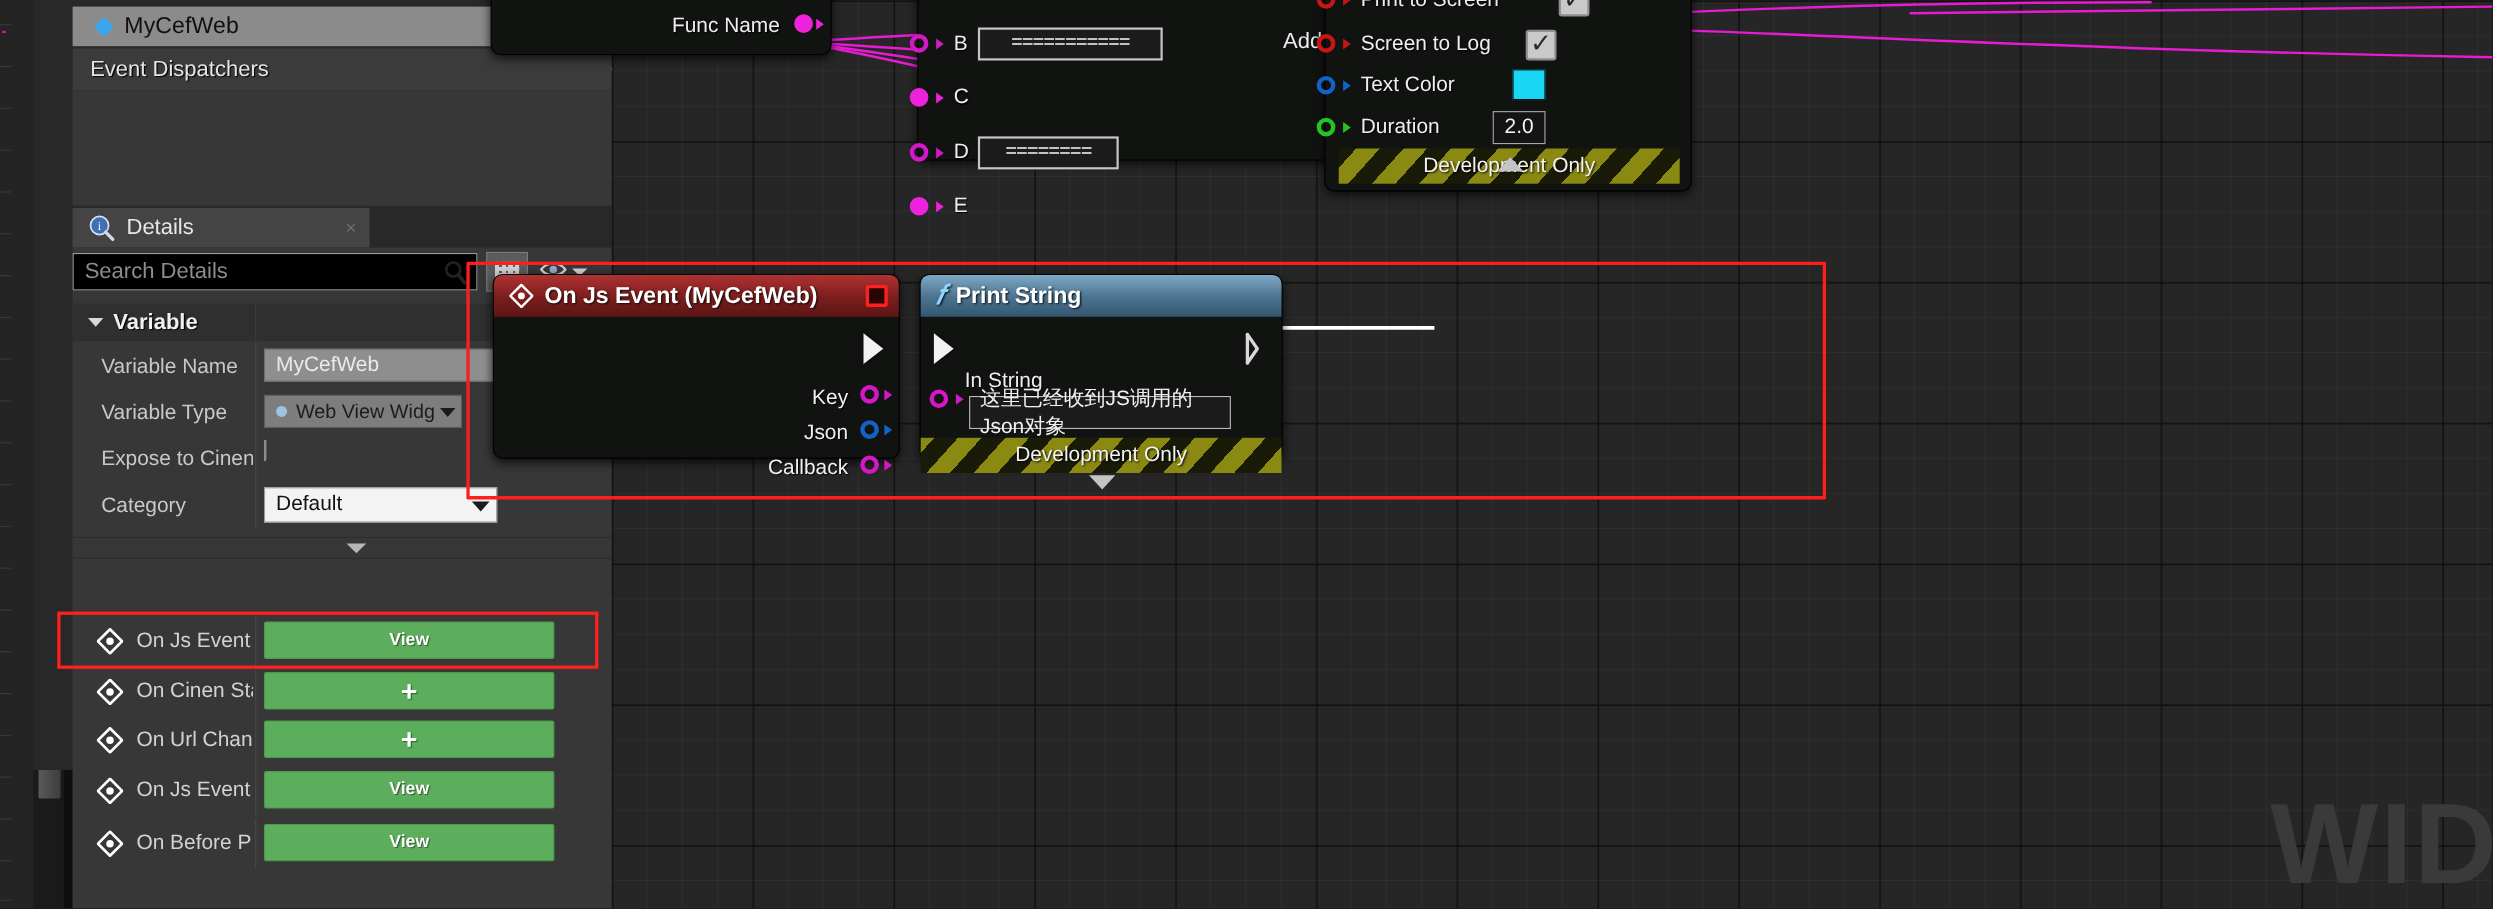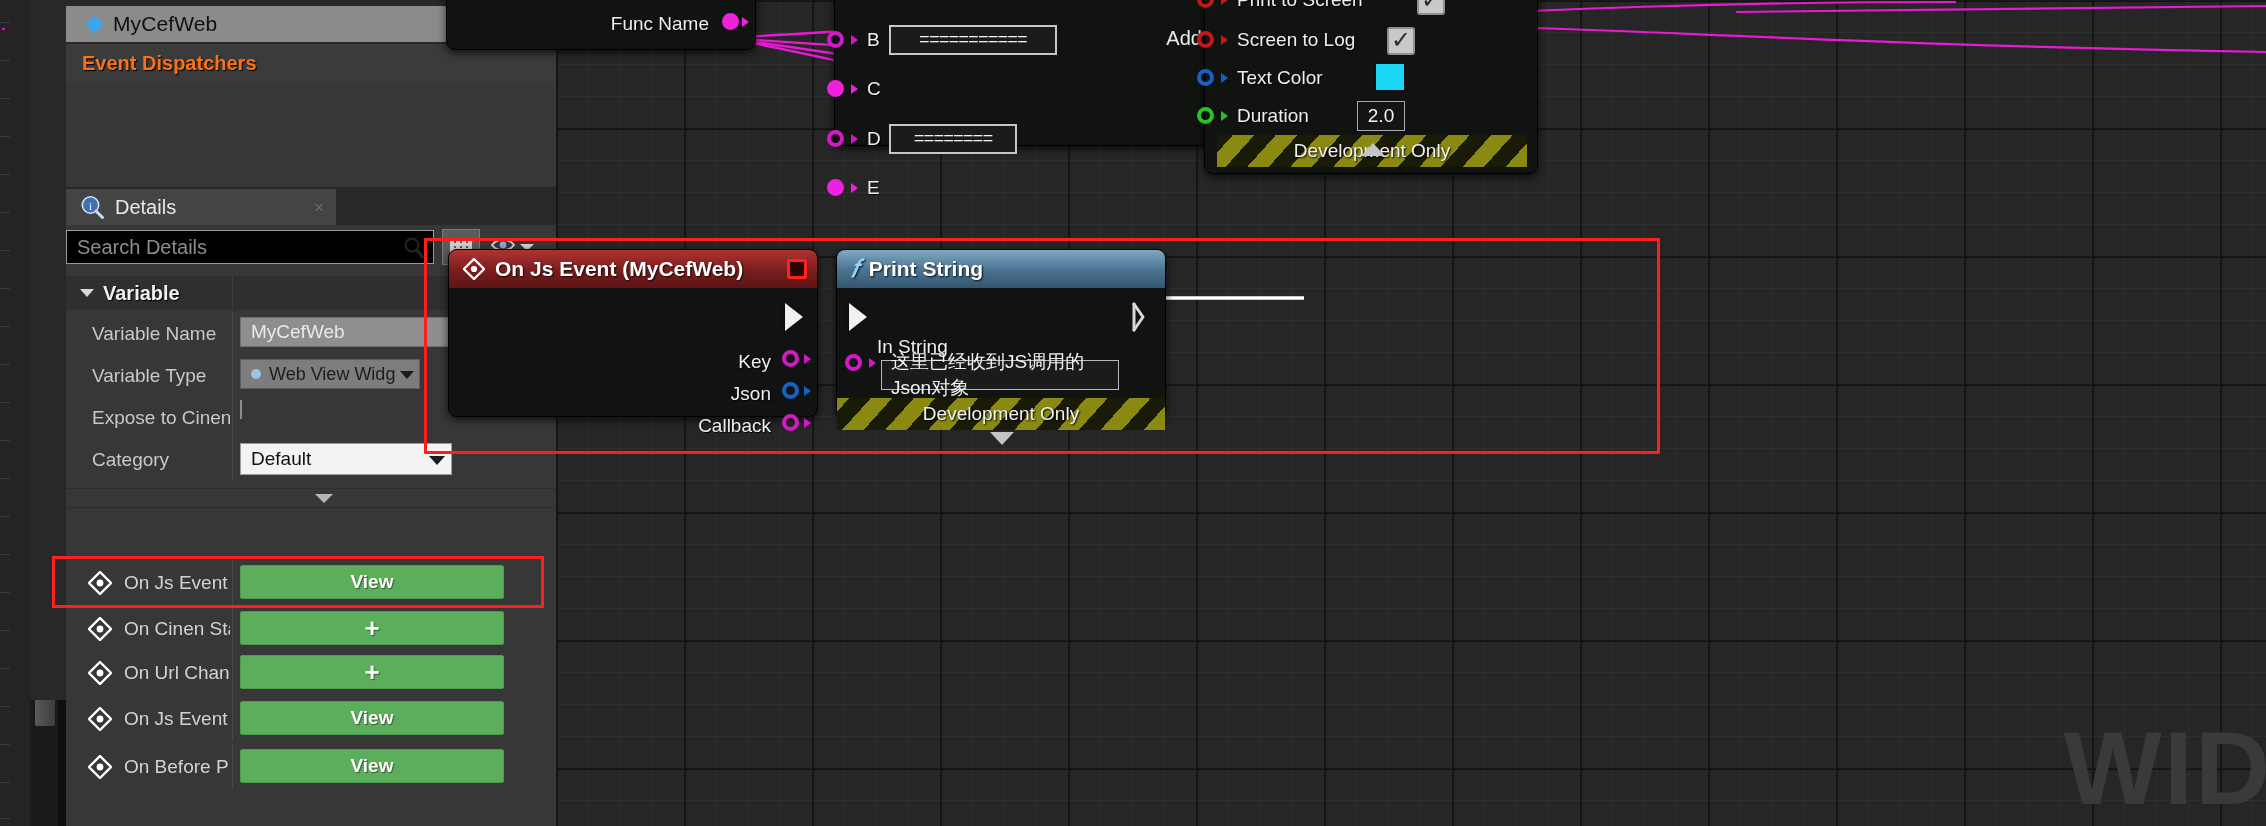--- a/index.html
+++ b/index.html
@@ -39,21 +39,21 @@
     position:absolute; right:4px; top:4px; width:28px; height:28px;
     background:#ecebbf; border:1px solid #b6b59a; border-radius:2px;
     display:flex; align-items:center; justify-content:center;
   }
   .eye-btn svg{ display:block; }
 
   .ed-bar{
     position:absolute; left:36px; top:44px; width:516px; height:38px;
     background:#3b3b3b; display:flex; align-items:center; padding-left:16px;
   }
-  .ed-bar .lbl{ font-size:20px; font-weight:bold; color:#f97316;
+  .ed-bar .lbl{ font-size:20px; font-weight:normal; color:#e5e5e5;
                 text-shadow:1px 1px 1px #000; }
   .ed-plus{
     position:absolute; right:4px; top:4px; width:30px; height:30px;
     display:flex; align-items:center; justify-content:center;
     color:#fff; font-size:27px; line-height:1; font-weight:bold;
   }
   .ed-body{ position:absolute; left:36px; top:82px; width:516px; height:105px; background:#373737; }
 
   
   .det-tab{
@@ -128,21 +128,21 @@
 
   
   .ev-row{ position:absolute; left:36px; width:516px; height:45px; }
   .ev-row .ico{ position:absolute; left:22px; top:11px; }
   .ev-row .lab{ position:absolute; left:58px; top:12px; font-size:19px; color:#d2d2d2;
     white-space:nowrap; overflow:hidden; width:106px; }
   .ev-row .sep{ position:absolute; left:166px; top:0; width:1px; height:45px; background:#4a4a4a; }
   .ev-btn{ position:absolute; left:174px; top:5px; width:264px; height:34px;
     background:#5cad5c; border:1px solid #4d9a4d; border-radius:2px;
     display:flex; align-items:center; justify-content:center;
-    color:#fff; font-size:19px; font-weight:bold; text-shadow:1px 1px 1px rgba(0,0,0,.45); }
+    color:#fff; font-size:16px; font-weight:bold; text-shadow:1px 1px 1px rgba(0,0,0,.45); }
   .ev-btn.plus{ font-size:26px; }
   .red-hl{ position:absolute; border:3px solid #ff2020; pointer-events:none; }
 
   
   .graph{
     position:absolute; left:556px; top:0; width:1710px; height:826px;
     background:#262626;
     background-image:
       linear-gradient(to right, rgba(255,255,255,.035) 1px, transparent 1px),
       linear-gradient(to bottom, rgba(255,255,255,.035) 1px, transparent 1px),

